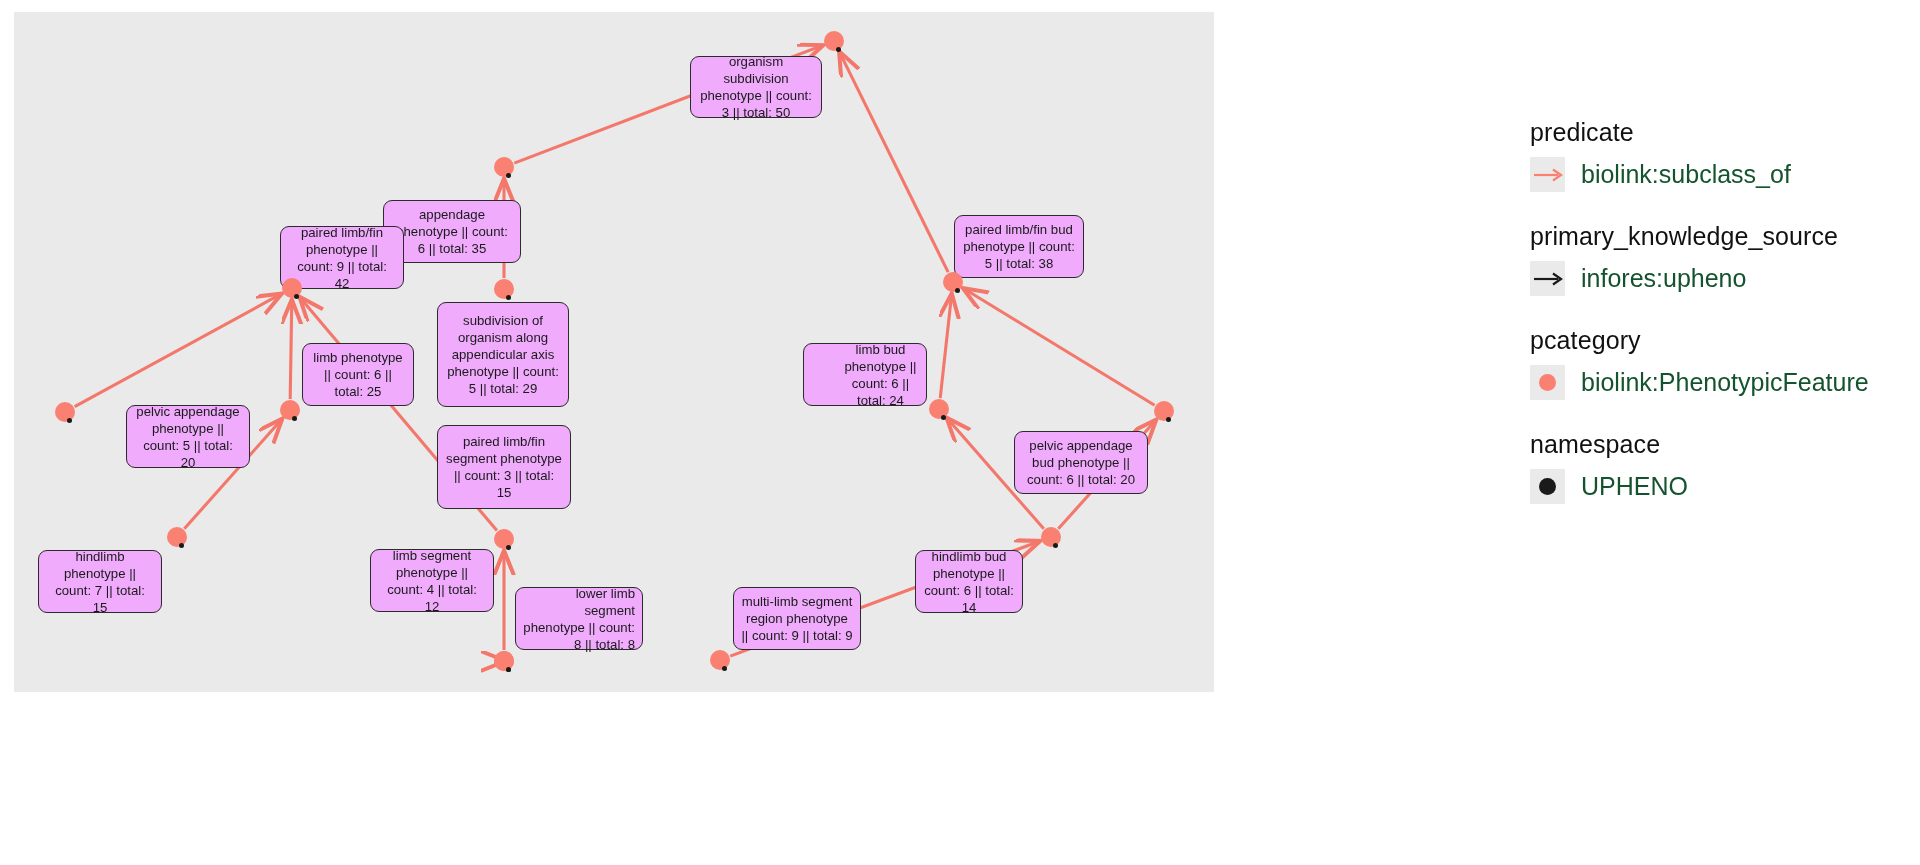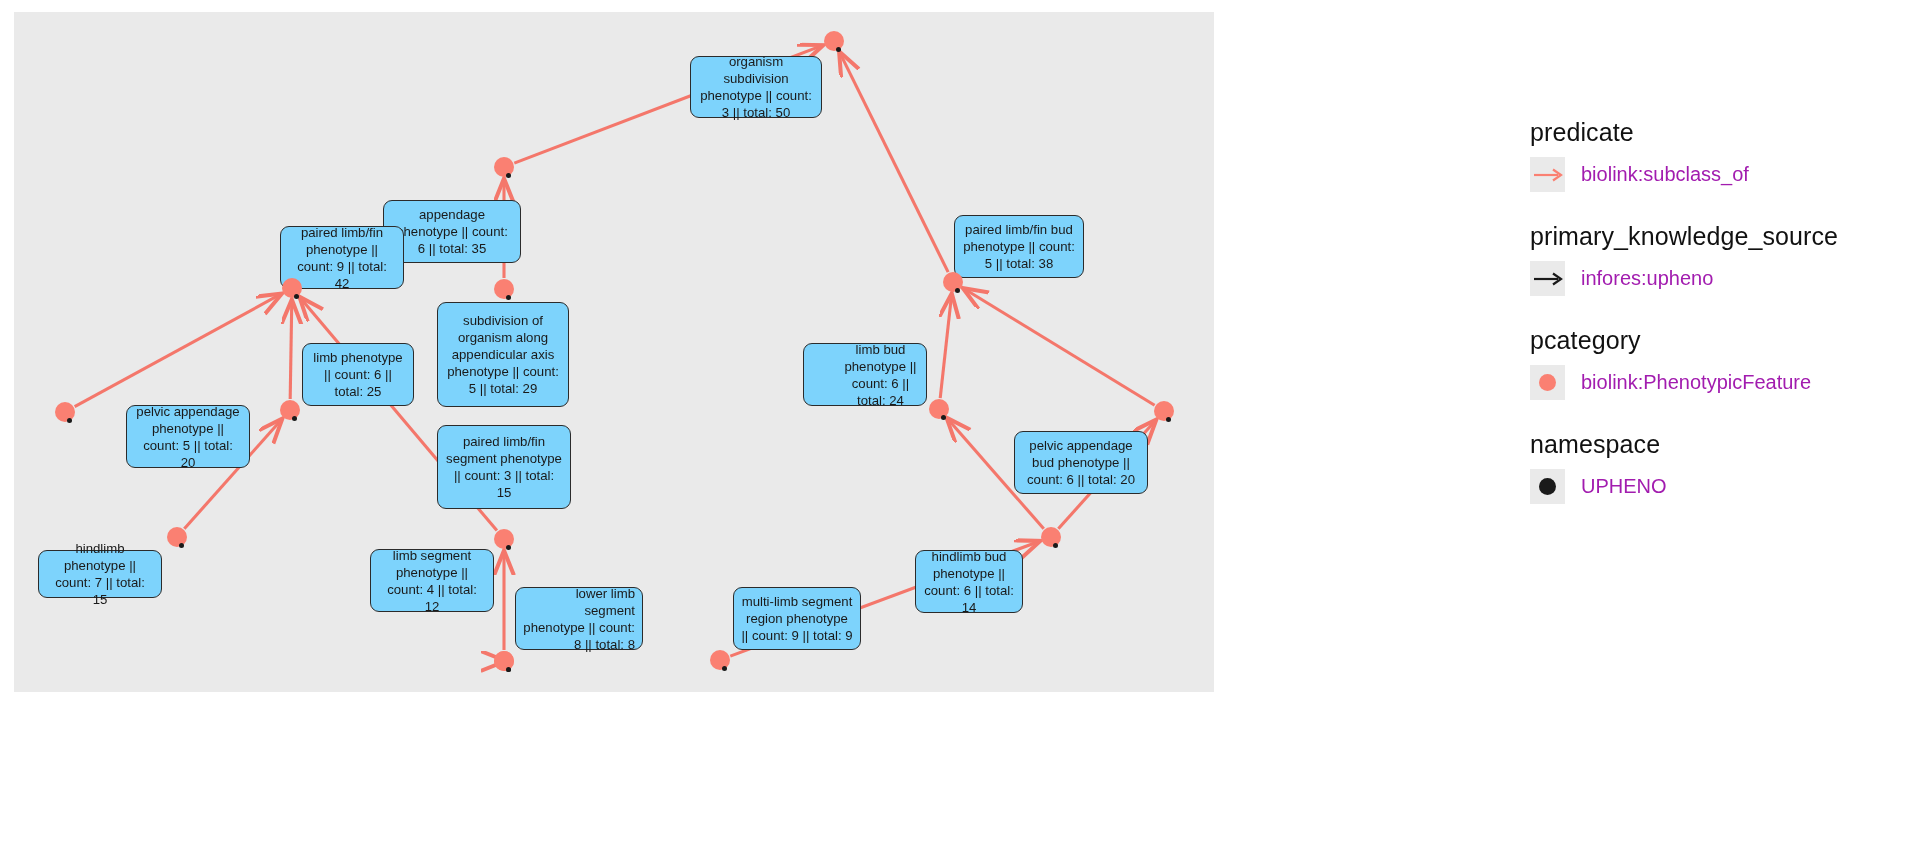--- a/index.html
+++ b/index.html
@@ -37,21 +37,21 @@
     width: 20px;
     height: 20px;
     margin-left: -10px;
     margin-top: -10px;
     border-radius: 50%;
     background: #fa8072;
   }
   .node-box {
     position: absolute;
     box-sizing: border-box;
-    background: #7dd3fc;
+    background: #f0abfc;
     border: 1.6px solid #2b2b2b;
     border-radius: 9px;
     color: #1a1a1a;
     font-size: 13.2px;
     line-height: 17px;
     text-align: center;
     padding: 5px 7px;
     display: flex;
     align-items: center;
     justify-content: center;
@@ -82,22 +82,22 @@
   .legend-swatch {
     width: 35px;
     height: 35px;
     background: #eaeaea;
     display: flex;
     align-items: center;
     justify-content: center;
     flex: 0 0 auto;
   }
   .legend-label {
-    font-size: 20px;
-    color: #a21caf;
+    font-size: 25px;
+    color: #14532d;
     white-space: nowrap;
   }
   .swatch-dot {
     width: 17px; height: 17px; border-radius: 50%;
   }
 </style>
 </head>
 <body>
 
 <div id="root">
@@ -150,21 +150,21 @@
         </div>
         <div class="node-box" style="left: 68px; top: 393px; width: 124px; height: 63px; margin-left: 44px;">
           <span>pelvic appendage phenotype || count: 5 || total: 20</span>
         </div>
         <div class="node-box" style="left: 1000px; top: 419px; width: 134px; height: 63px;">
           <span>pelvic appendage bud phenotype || count: 6 || total: 20</span>
         </div>
         <div class="node-box" style="left: 423px; top: 413px; width: 134px; height: 84px;">
           <span>paired limb/fin segment phenotype || count: 3 || total: 15</span>
         </div>
-        <div class="node-box" style="left: 24px; top: 538px; width: 124px; height: 48px;">
+        <div class="node-box" style="left: 24px; top: 538px; width: 124px; height: 63px;">
           <span>hindlimb phenotype || count: 7 || total: 15</span>
         </div>
         <div class="node-box" style="left: 901px; top: 538px; width: 108px; height: 63px;">
           <span>hindlimb bud phenotype || count: 6 || total: 14</span>
         </div>
         <div class="node-box" style="left: 356px; top: 537px; width: 124px; height: 63px;">
           <span>limb segment phenotype || count: 4 || total: 12</span>
         </div>
         <div class="node-box" style="left: 501px; top: 575px; width: 128px; height: 63px; text-align: right;">
           <span>lower limb segment phenotype || count: 8 || total: 8</span>

